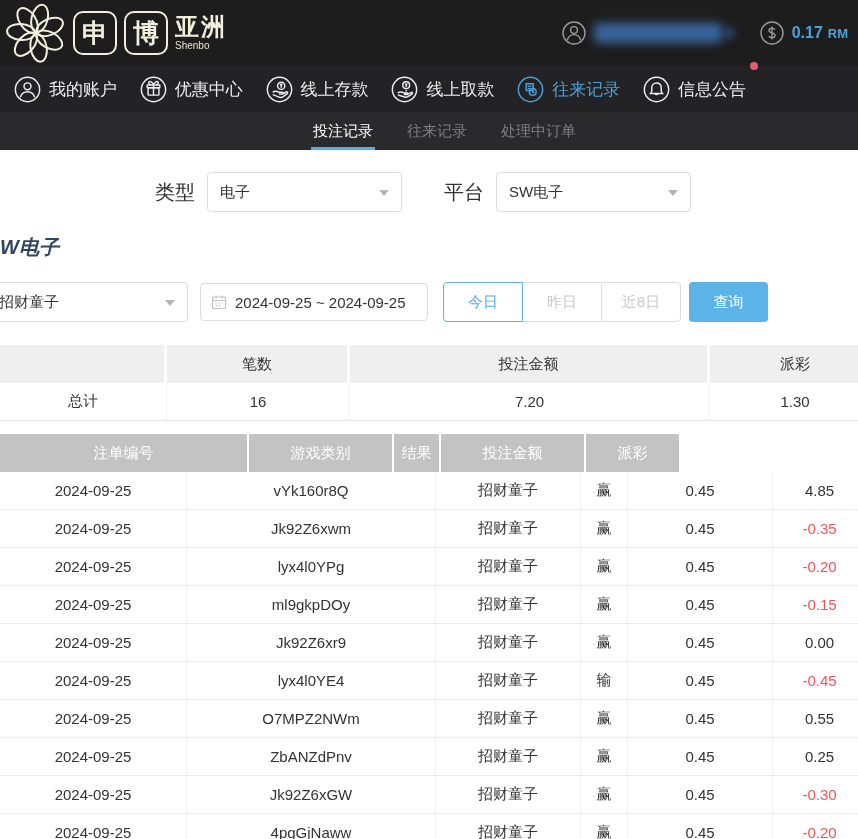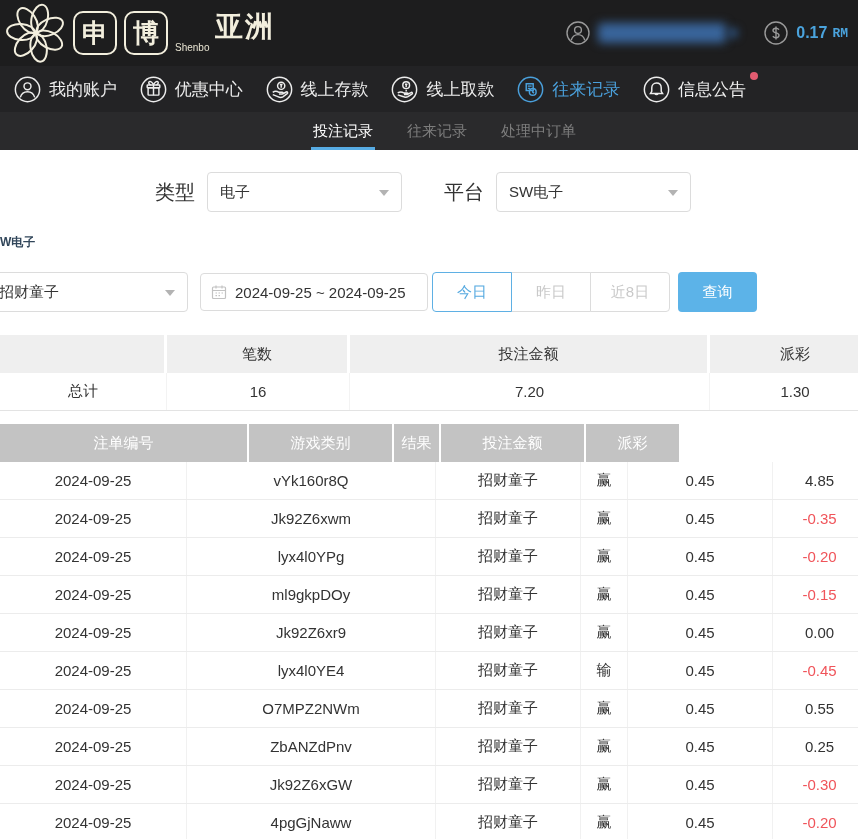--- a/index.html
+++ b/index.html
@@ -7,33 +7,33 @@
     font-family:"Liberation Sans","DejaVu Sans",sans-serif; }
   #app { position:relative; width:858px; height:839px; overflow:hidden; background:#fff; }
 
   
   .top-header { height:66px; background:#1d1d1e; display:flex; align-items:center; justify-content:space-between; padding:0 10px 0 6px; }
   .logo-wrap { display:flex; align-items:center; gap:7px; }
   .logo-flower { width:60px; height:60px; }
   .logo-box { width:44px; height:44px; border:2px solid #f2eedd; border-radius:10px;
     color:#f2eedd; font-size:26px; font-weight:bold; display:flex; align-items:center; justify-content:center; }
   .logo-region { color:#f2eedd; line-height:1; }
-  .logo-region .cn { font-size:28px; font-weight:bold; letter-spacing:2px;margin-left:40px; }
+  .logo-region .cn { font-size:24px; font-weight:bold; letter-spacing:2px; }
   .logo-region .en { font-size:10px; margin-top:2px; color:#e8e4d2; }
   .header-right { display:flex; align-items:center; gap:18px; }
   .account-chip { display:flex; align-items:center; gap:8px; }
   .round-icon { width:24px; height:24px; color:#9a9a9a; flex:0 0 auto; }
   .blur-name { width:128px; height:20px; background:#39659b; border-radius:4px; filter:blur(5px); }
   .blur-tail { width:10px; height:10px; background:#2e5687; border-radius:50%; filter:blur(4px); margin-left:-6px; }
   .balance { display:flex; align-items:center; gap:8px; margin-left:8px; }
   .balance-amt { color:#4aa3dd; font-size:16px; font-weight:bold; }
-  .balance-cur { color:#4aa3dd; font-size:13px; font-weight:bold; margin-left:-3px;font-family:Liberation Mono, monospace; }
-
-  
-  .nav-bar { height:46px; background:#232325; display:flex; align-items:center; }
+  .balance-cur { color:#4aa3dd; font-size:13px; font-weight:bold; margin-left:-3px; }
+
+  
+  .nav-bar { height:46px; background:#232325; display:flex; }
   .nav-inner { display:flex; justify-content:space-between; width:746px; padding-left:14px; }
   .nav-item { display:flex; align-items:center; gap:8px; color:#ededed; font-size:17px; cursor:pointer; position:relative; }
   .nav-item .nav-icon { width:27px; height:27px; color:#ededed; }
   .nav-item.active { color:#4aa0dc; }
   .nav-item.active .nav-icon { color:#4aa0dc; }
   .nav-item.has-dot::after { content:""; position:absolute; right:-12px; top:-4px; width:8px; height:8px;
     border-radius:50%; background:#e25b70; }
 
   
   .tab-bar { height:38px; background:#2a2a2c; display:flex; gap:34px; padding-left:313px; }
@@ -45,28 +45,28 @@
   .filter-row1 { display:flex; align-items:center; margin:22px 0 0 155px; }
   .filter-label { font-size:20px; color:#333; }
   .select-box { height:40px; border:1px solid #dcdcdc; border-radius:4px; background:#fff;
     display:flex; align-items:center; padding:0 12px; font-size:15px; color:#333; position:relative; cursor:pointer; }
   .select-box .caret { position:absolute; right:12px; top:17px; width:0; height:0;
     border-left:5px solid transparent; border-right:5px solid transparent; border-top:6px solid #b3b3b3; }
   .sel-type { width:195px; margin-left:12px; }
   .lbl-platform { margin-left:42px; }
   .sel-platform { width:195px; margin-left:12px; }
 
-  .section-title { margin-top:22px; font-size:12px; font-weight:bold; color:#31465a; }
+  .section-title { margin-top:22px; font-size:20px; font-weight:bold; color:#31465a;font-style:italic; }
 
   .filter-row2 { display:flex; align-items:center; margin-top:21px; }
   .sel-game { width:202px; margin-left:-14px; }
   .date-box { width:228px; height:38px; margin-left:12px; border:1px solid #dcdcdc; border-radius:4px;
     display:flex; align-items:center; gap:8px; padding:0 10px; font-size:15px; color:#333; cursor:pointer; }
   .cal-icon { width:16px; height:16px; color:#c2c2c2; flex:0 0 auto; }
-  .quick-group { display:flex; margin-left:4px; }
+  .quick-group { display:flex; margin-left:15px; }
   .quick-btn { height:40px; width:80px; background:#fff; border:1px solid #dcdcdc; font-size:15px;
     color:#c9c9c9; display:flex; align-items:center; justify-content:center; cursor:pointer; margin-left:-1px; }
   .quick-btn:first-child { border-radius:4px 0 0 4px; margin-left:0; }
   .quick-btn:last-child { border-radius:0 4px 4px 0; }
   .quick-btn.active { border:1px solid #5fb0e4; color:#55a9e0; position:relative; z-index:2; }
   .search-btn { height:40px; width:79px; margin-left:8px; background:#5cb3e8; border:none; border-radius:4px;
     color:#fff; font-size:15px; display:flex; align-items:center; justify-content:center; cursor:pointer; }
 
   
   .summary-table { margin-top:23px; width:880px; font-size:15px; }

